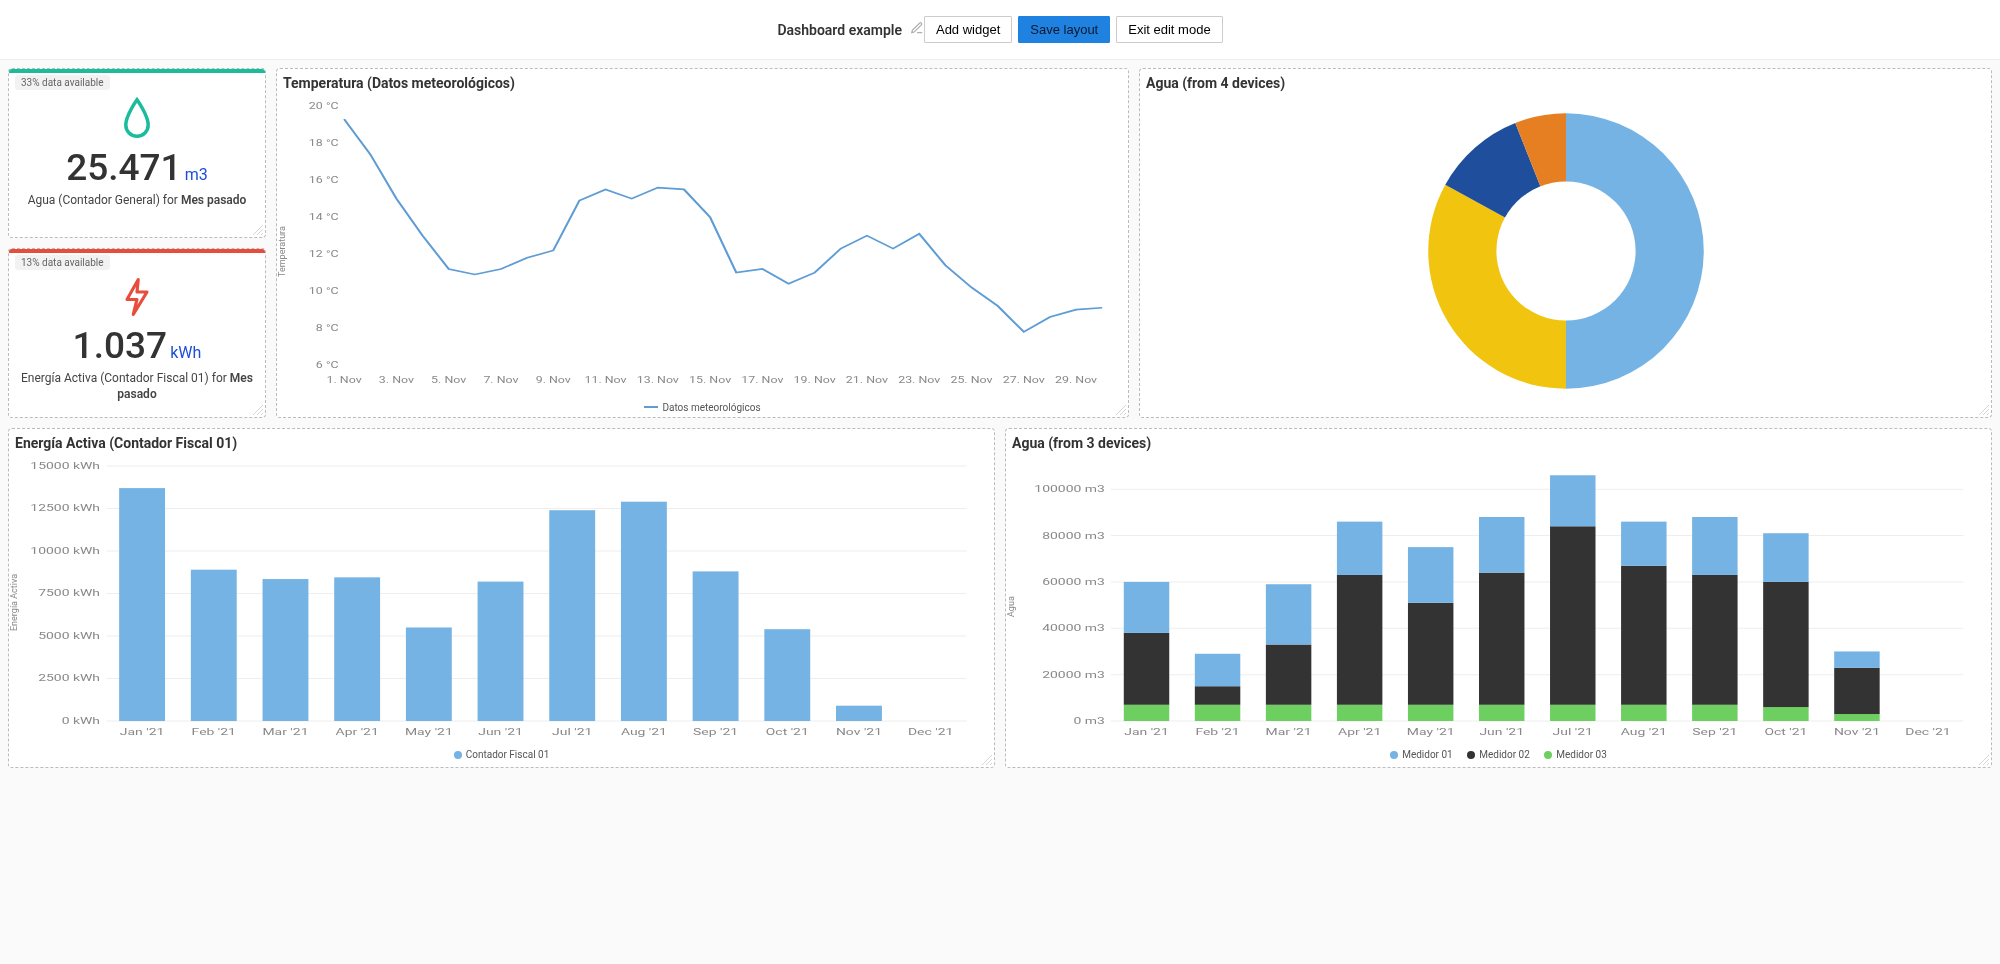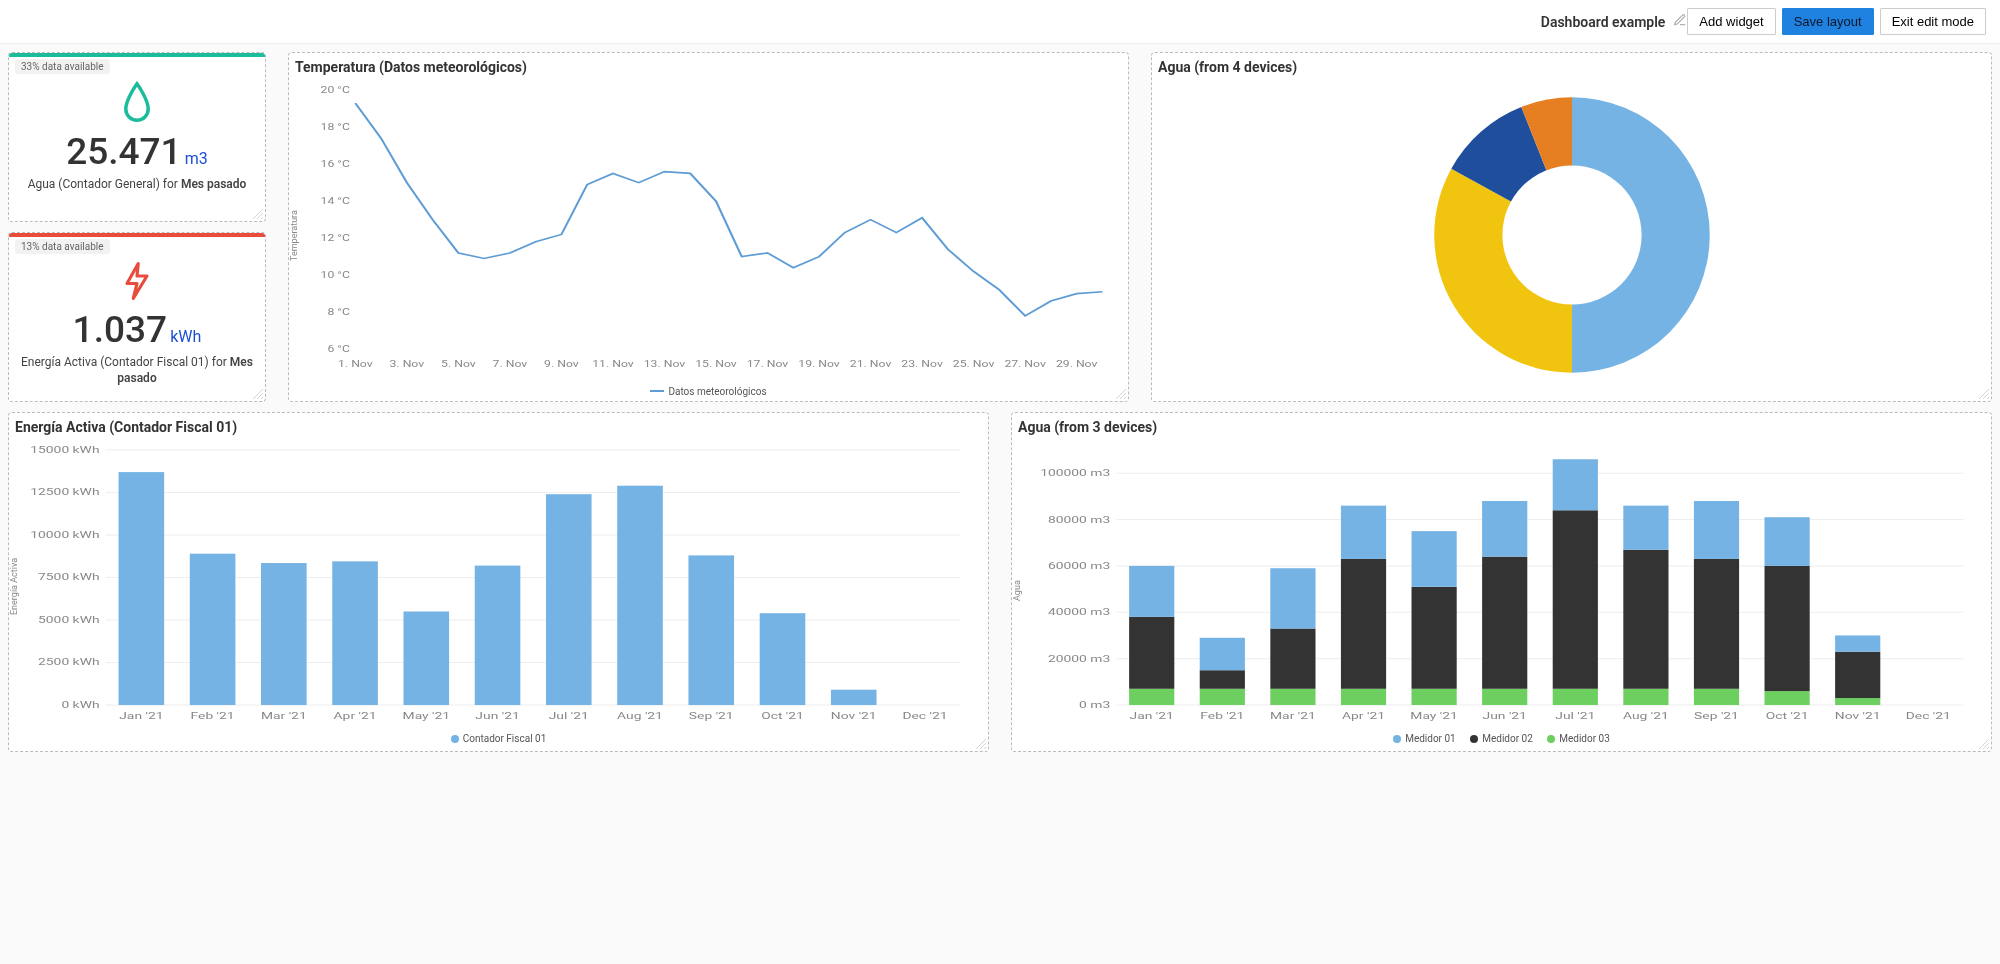--- a/index.html
+++ b/index.html
@@ -5,43 +5,43 @@
   * { box-sizing: border-box; margin: 0; padding: 0; }
   body {
     font-family: -apple-system, BlinkMacSystemFont, "Segoe UI", Roboto, Helvetica, Arial, sans-serif;
     background: #fafafa;
     font-size: 13px;
     color: #333;
   }
   .header {
     display: flex;
     align-items: center;
-    justify-content: flex-end;
-    padding: 8px 14px;
+    justify-content: center;
+    padding: 16px 14px;
     background: #fff;
     border-bottom: 1px solid #eee;
   }
   .title-group { display: flex; align-items: center; gap: 8px; }
   .title-group h1 { font-size: 14px; font-weight: 600; }
   .edit-icon { color: #aaa; cursor: pointer; }
   .header-actions { display: flex; gap: 6px; }
   .btn {
     padding: 5px 11px;
     font-size: 13px;
     border-radius: 1px;
     border: 1px solid #ccc;
     background: #fff;
     cursor: pointer;
   }
   .btn-primary { background: #1f82e0; border-color: #1f82e0; color: #0f172a; }
 
   .board {
     padding: 8px;
   }
-  .row { display: flex; gap: 22px; margin-bottom: 10px; }
+  .row { display: flex; gap: 10px; margin-bottom: 10px; }
 
   .widget {
     background: #fff;
     border: 1px dashed #bbb;
     border-radius: 4px;
     position: relative;
     overflow: hidden;
   }
   .widget-title {
     text-align: left;

